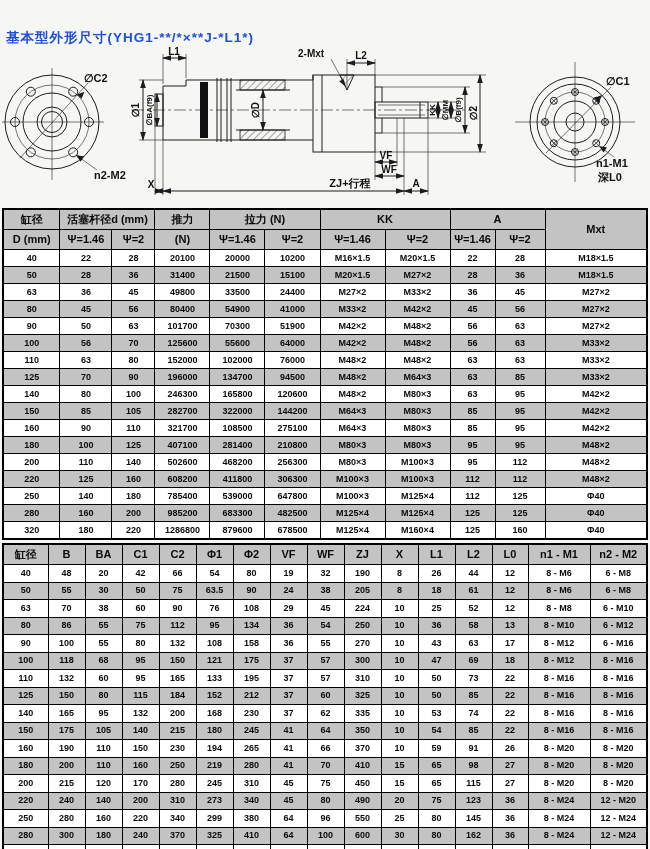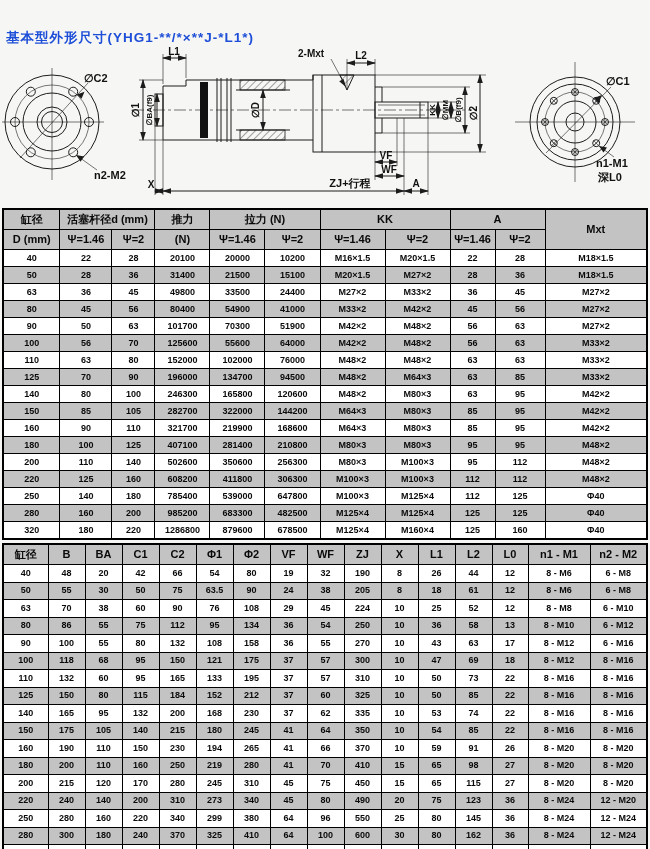--- a/index.html
+++ b/index.html
@@ -384,22 +384,22 @@
         <td>M80×3</td>
         <td>85</td>
         <td>95</td>
         <td>M42×2</td>
       </tr>
       <tr>
         <td>160</td>
         <td>90</td>
         <td>110</td>
         <td>321700</td>
-        <td>219900</td>
-        <td>168600</td>
+        <td>108500</td>
+        <td>275100</td>
         <td>M64×3</td>
         <td>M80×3</td>
         <td>85</td>
         <td>95</td>
         <td>M42×2</td>
       </tr>
       <tr class="shade">
         <td>180</td>
         <td>100</td>
         <td>125</td>
@@ -410,21 +410,21 @@
         <td>M80×3</td>
         <td>95</td>
         <td>95</td>
         <td>M48×2</td>
       </tr>
       <tr>
         <td>200</td>
         <td>110</td>
         <td>140</td>
         <td>502600</td>
-        <td>350600</td>
+        <td>468200</td>
         <td>256300</td>
         <td>M80×3</td>
         <td>M100×3</td>
         <td>95</td>
         <td>112</td>
         <td>M48×2</td>
       </tr>
       <tr class="shade">
         <td>220</td>
         <td>125</td>

